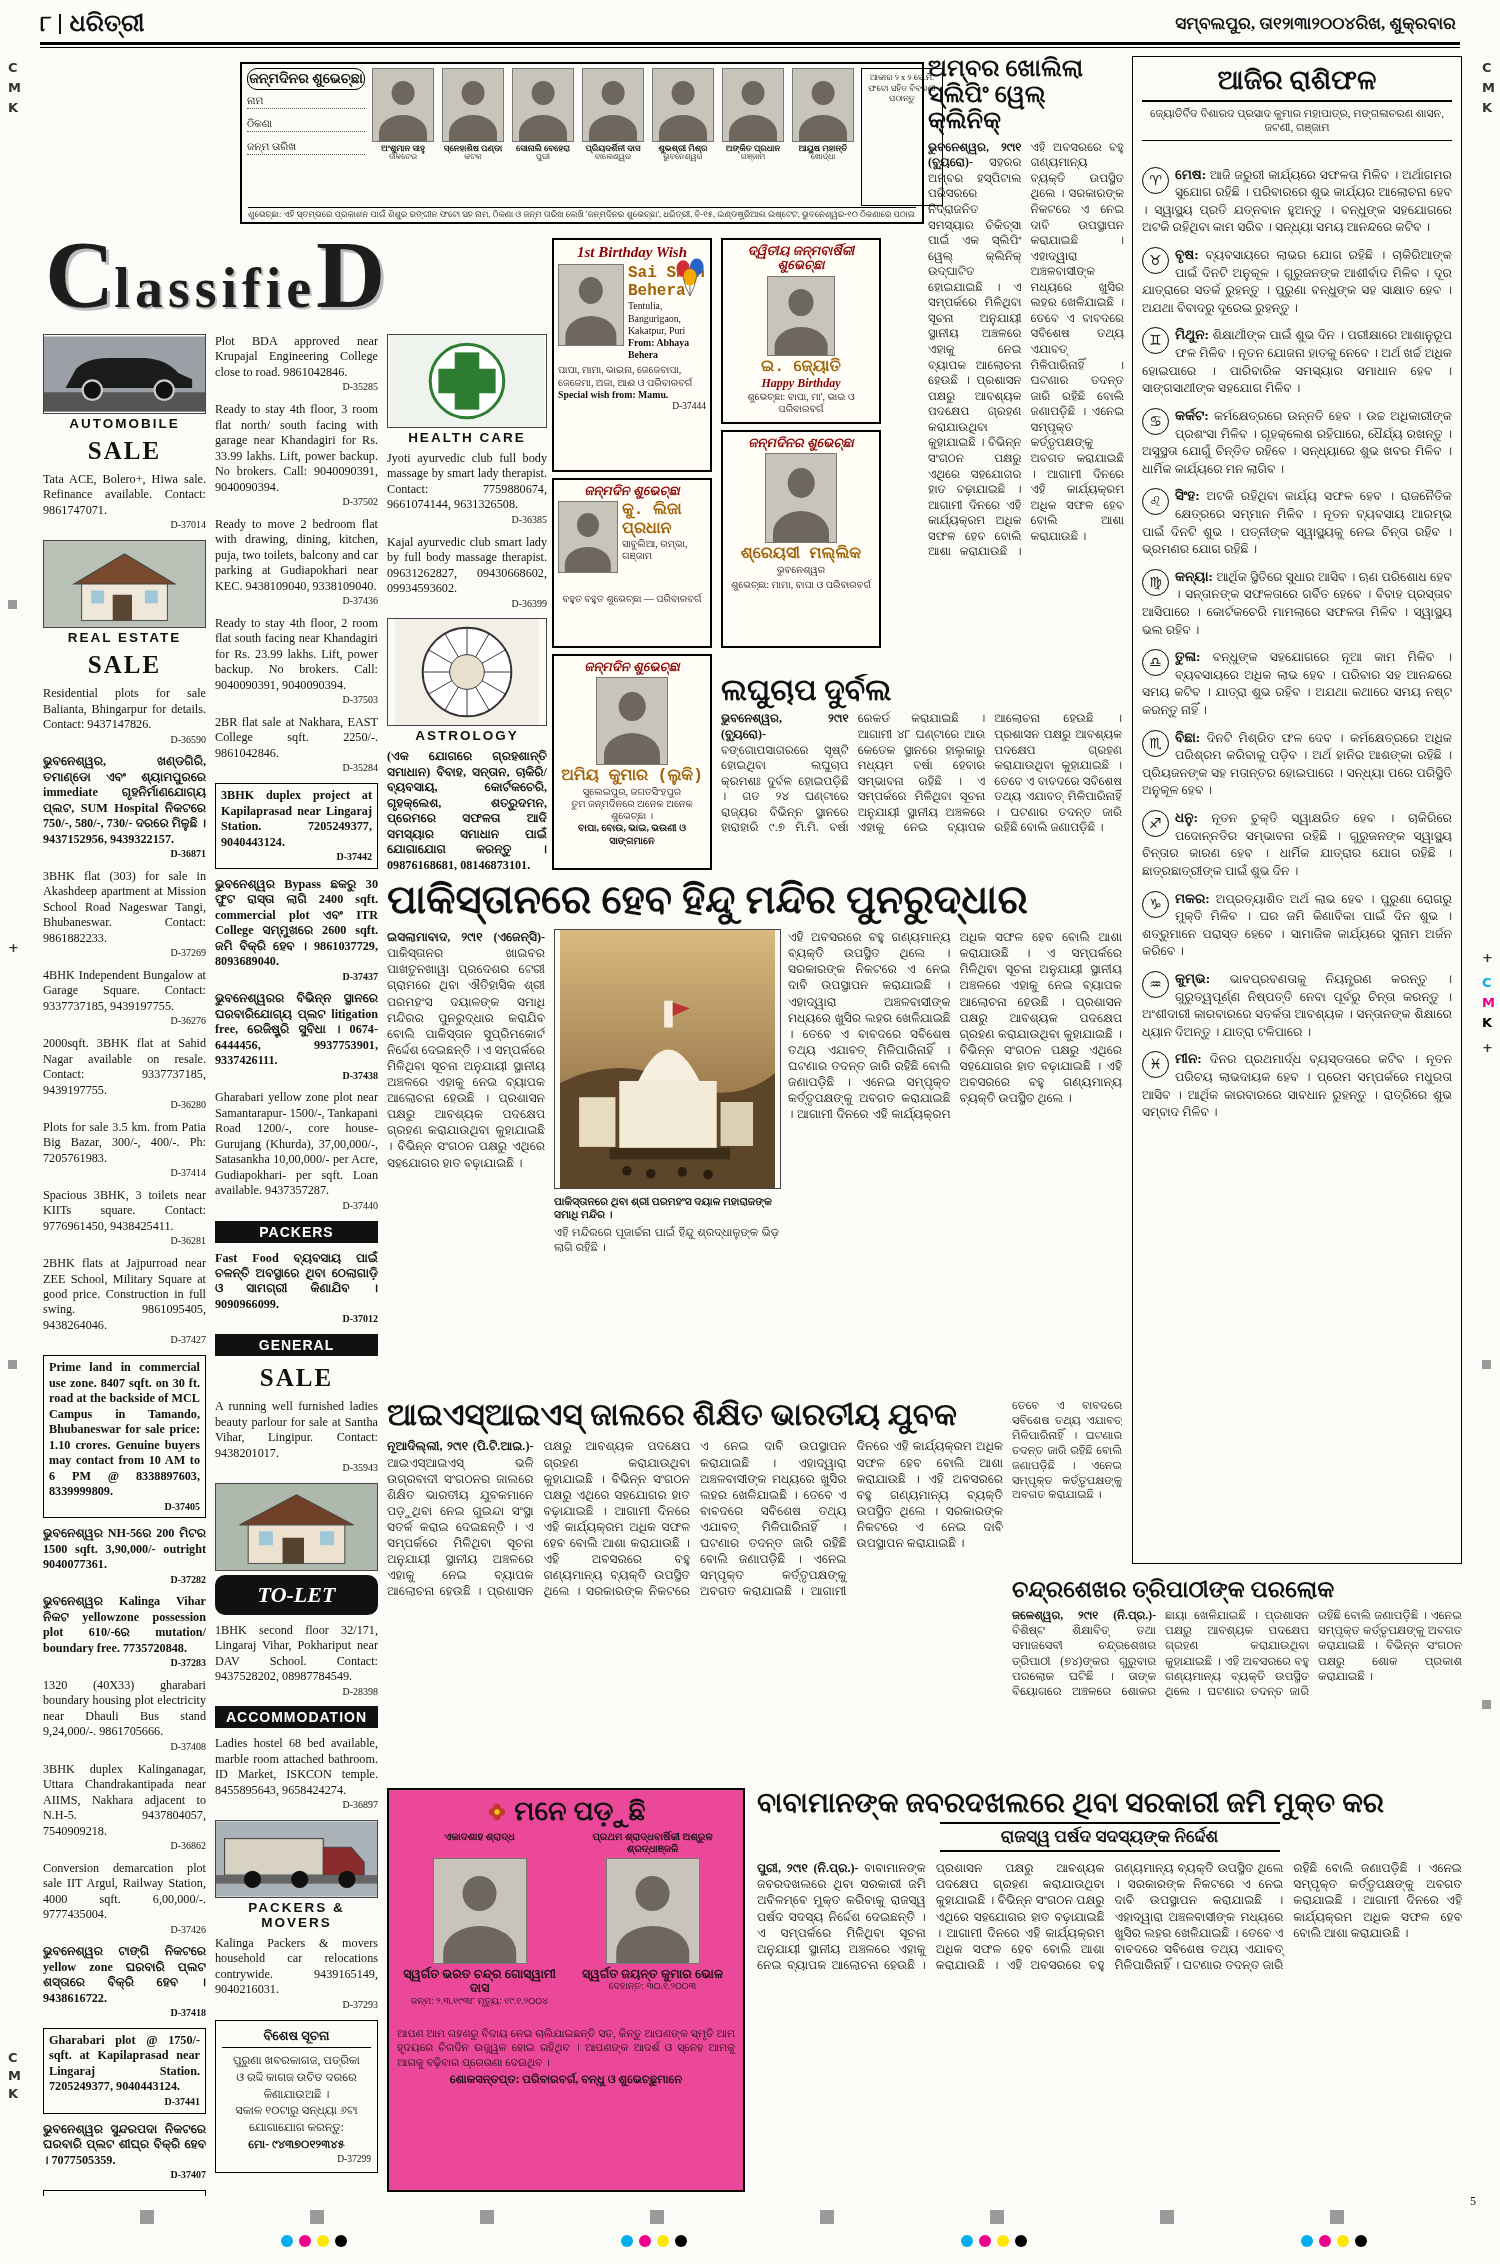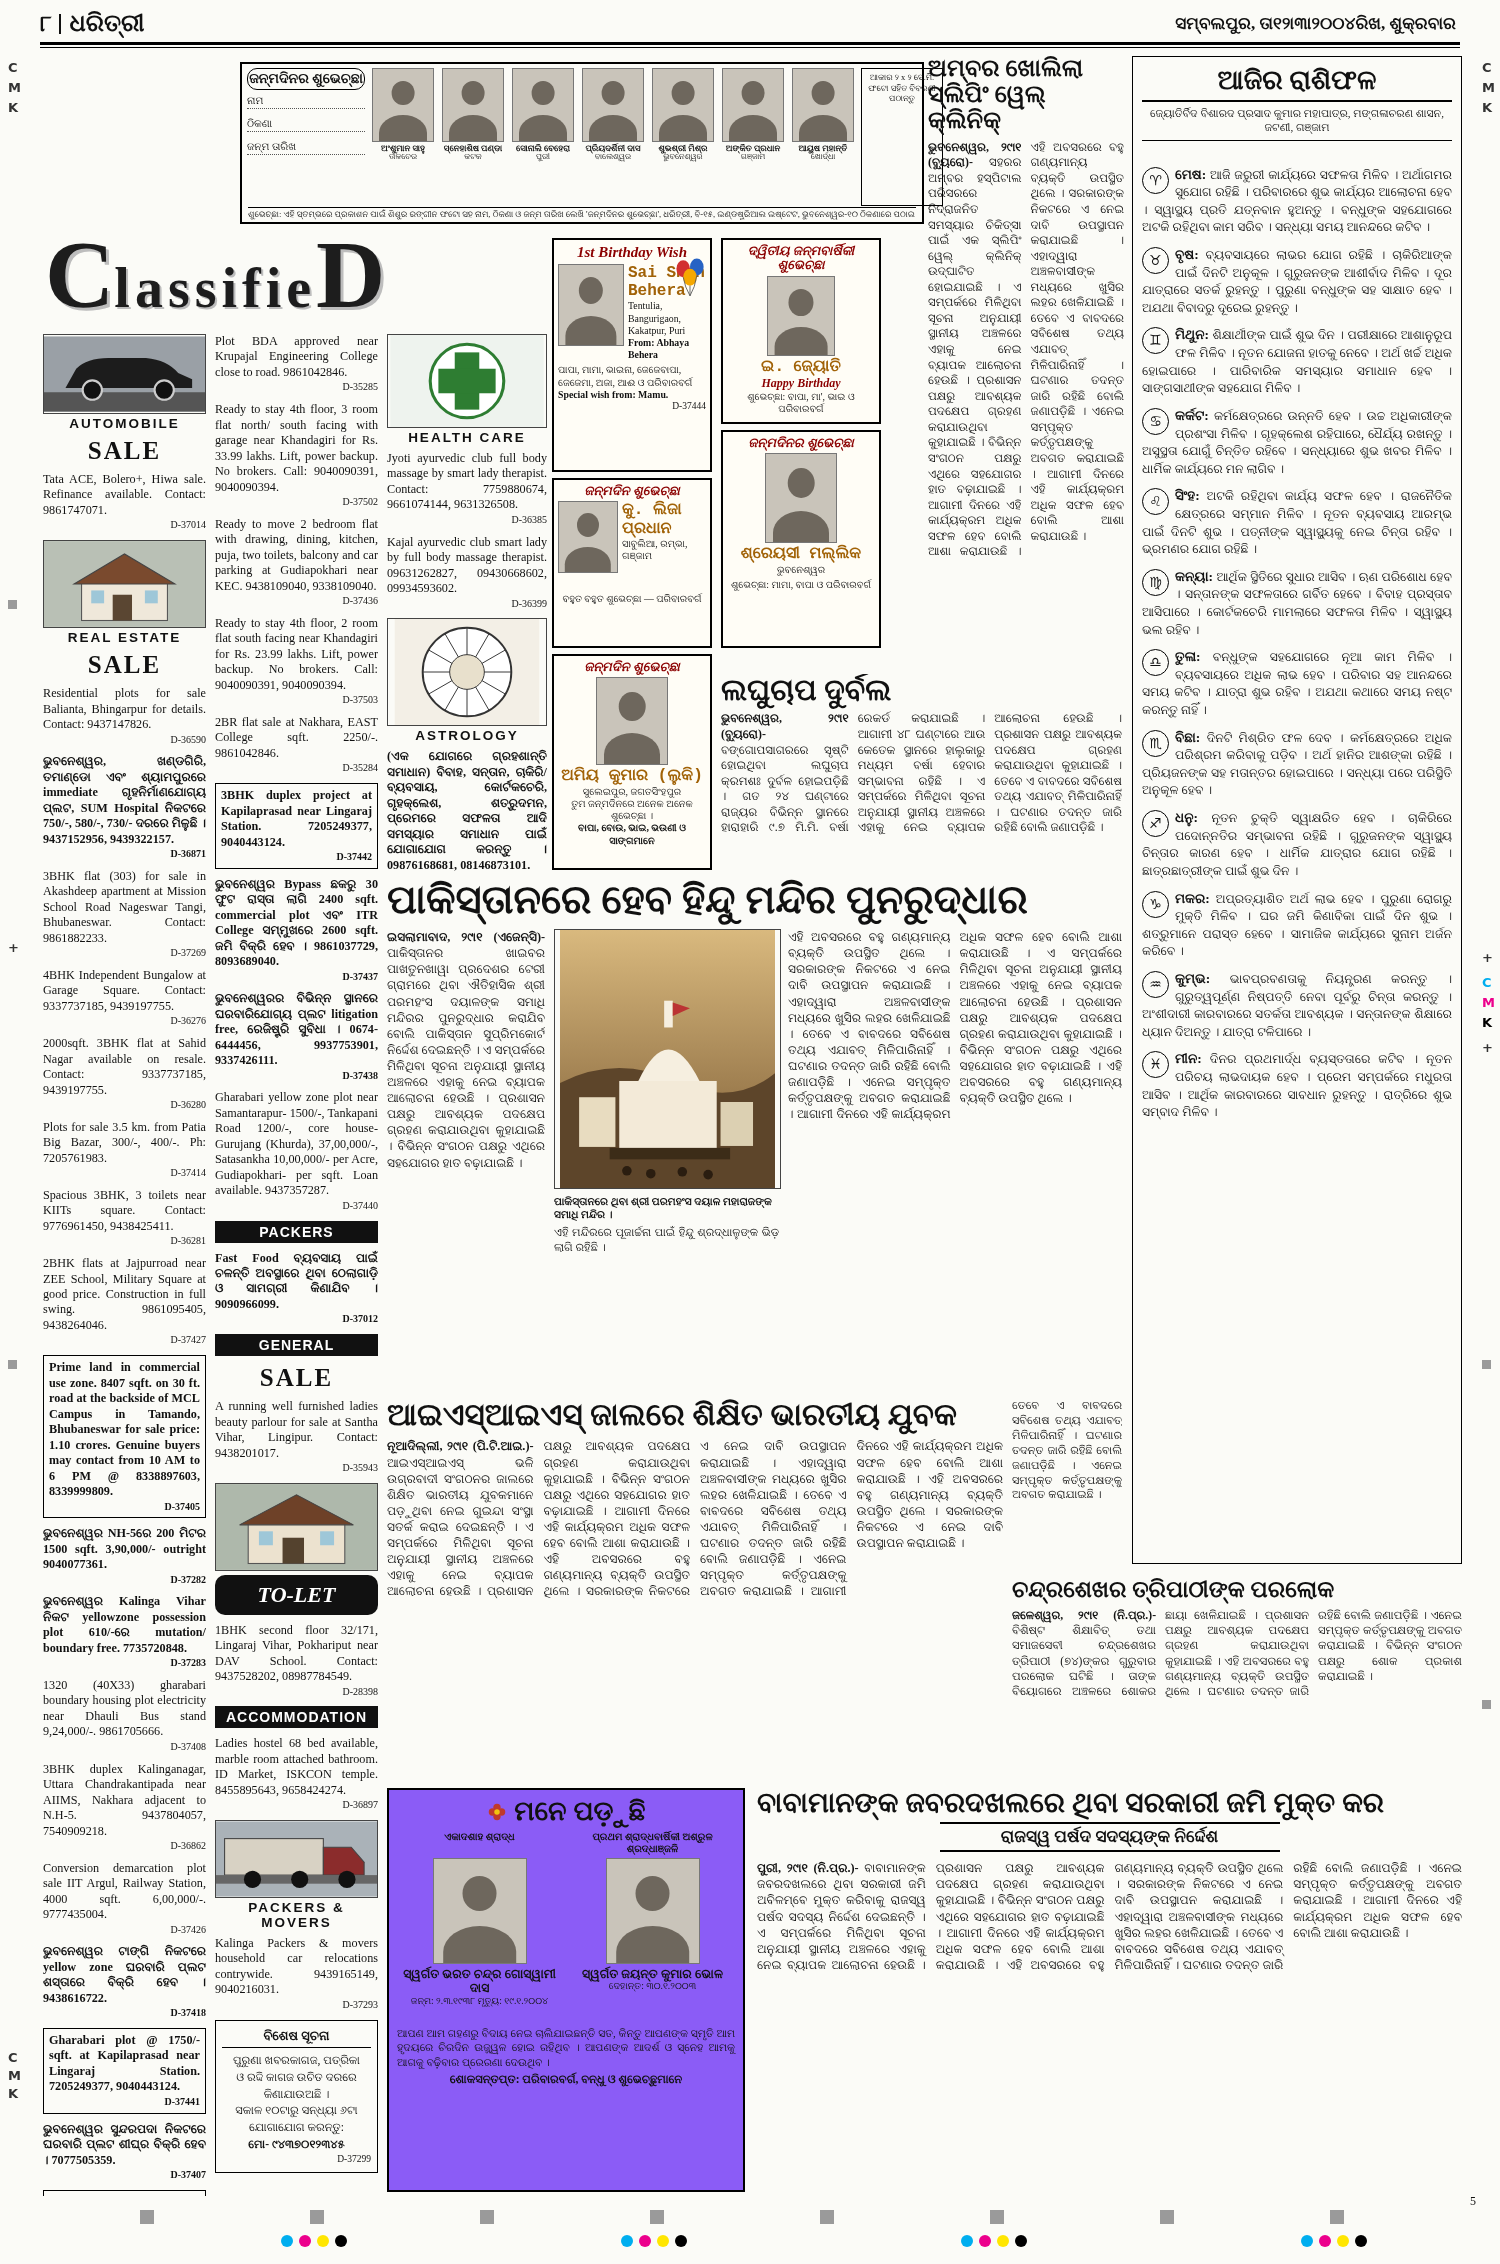--- a/index.html
+++ b/index.html
@@ -65,21 +65,21 @@
   .bday-small{font-size:9.8px;line-height:1.25;}
   .bday-ref{font-size:9.5px;text-align:right;}
   
   .rashifal{border:1.5px solid #000;padding:8px 9px;box-sizing:border-box;}
   .rashifal-title{font-size:27px;font-weight:bold;text-align:center;border-bottom:2px solid #000;padding-bottom:4px;margin-bottom:4px;}
   .rashifal-credit{font-size:11px;text-align:center;margin-bottom:24px;line-height:1.3;border-bottom:1px solid #000;padding-bottom:5px;}
   .rentry{font-size:12.4px;line-height:1.42;text-align:justify;margin-bottom:8px;}
   .rentry b{font-size:13.5px;}
   .zi{float:left;width:25px;height:25px;border:1.5px solid #000;border-radius:50%;text-align:center;line-height:25px;font-size:14px;margin:2px 6px 1px 0;font-family:"DejaVu Sans",sans-serif;}
   
-  .mane{border:2px solid #000;padding:6px 8px;box-sizing:border-box;background:#8b5cf6;}
+  .mane{border:2px solid #000;padding:6px 8px;box-sizing:border-box;background:#ec4899;}
   .mane-title{font-size:27px;font-weight:bold;text-align:center;margin-bottom:4px;}
   .mane-cols{display:flex;gap:8px;}
   .mane-col{flex:1;text-align:center;}
   .mane-tag{font-size:10px;font-weight:bold;line-height:1.2;min-height:24px;}
   .mane-ph{width:92px;height:104px;margin:3px auto;}
   .mane-name{font-size:12.5px;font-weight:bold;line-height:1.15;}
   .mane-line{font-size:9.5px;}
   .mane-text{font-size:10.8px;line-height:1.35;text-align:justify;margin-top:19px;}
   .mane-footer{font-size:11.5px;font-weight:bold;text-align:center;margin-top:4px;}
   .subhead-box{border-top:2px solid #000;border-bottom:2px solid #000;display:block;width:340px;margin:4px auto 8px;text-align:center;font-weight:bold;font-size:17px;padding:3px 0;}

